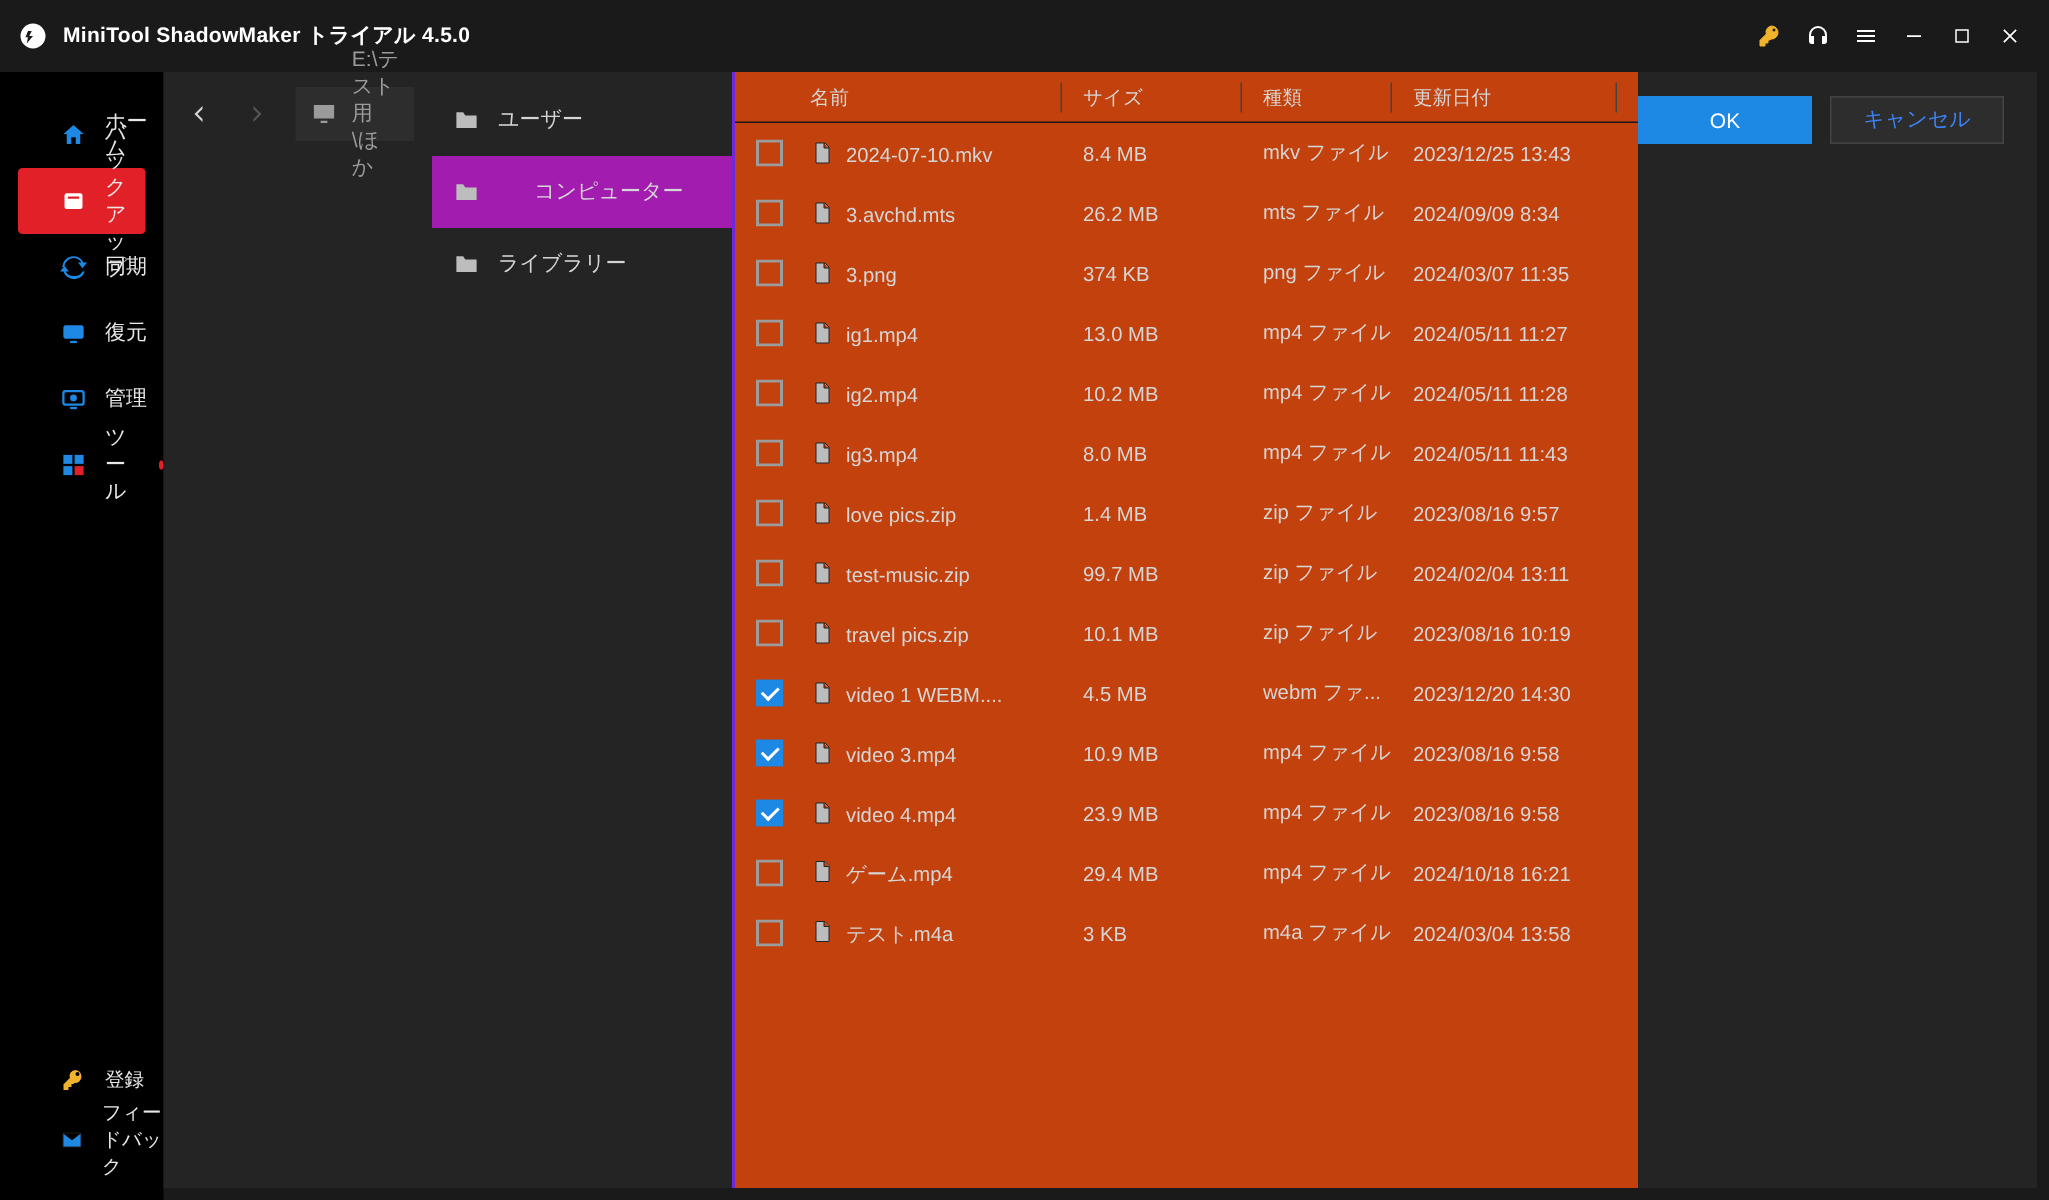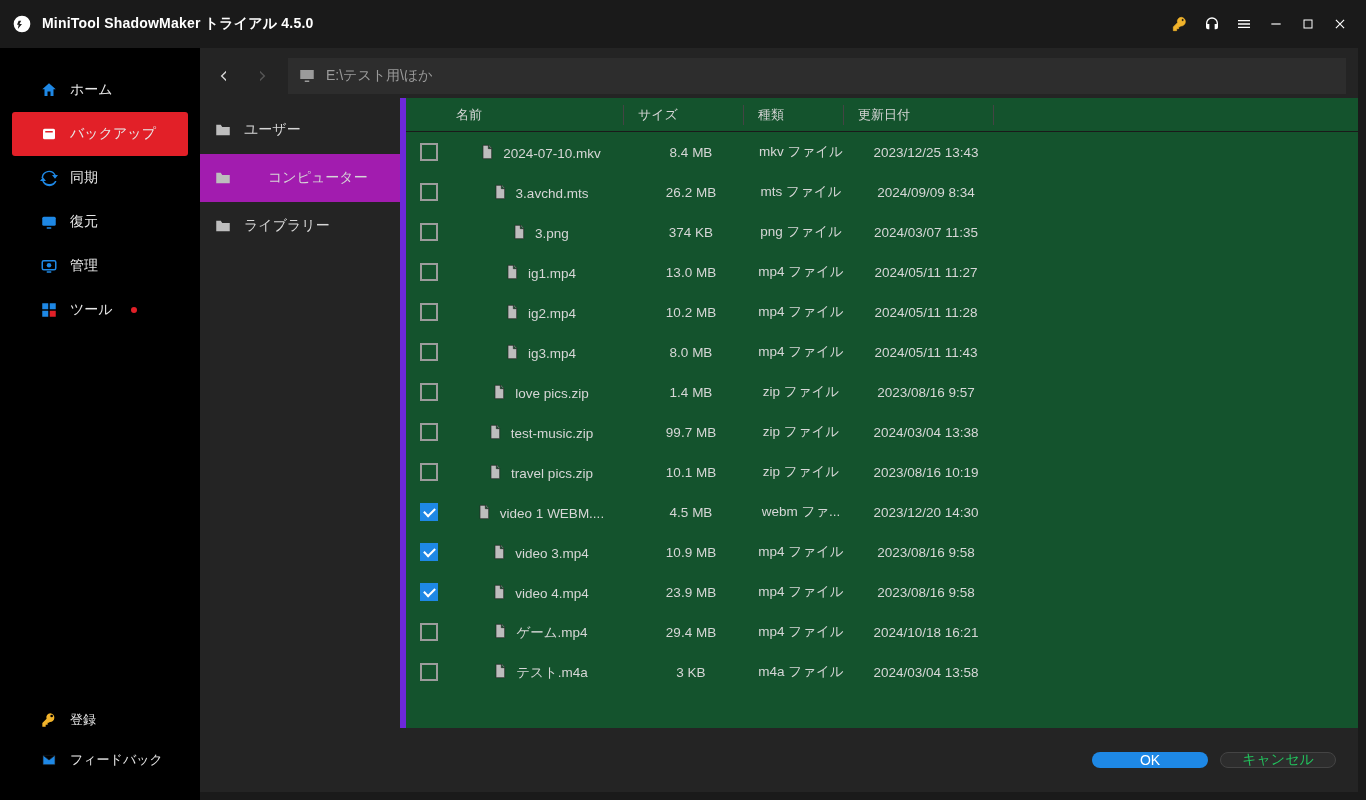--- a/index.html
+++ b/index.html
@@ -18,57 +18,57 @@
   .sidebar { width: 200px; background: #000000; display: flex; flex-direction: column; padding-top: 20px; }
   .nav-item { height: 44px; display: flex; align-items: center; padding-left: 40px; font-size: 14px; cursor: pointer; color: #e8e8e8; gap: 12px; }
   .nav-item.active { background: #e22028; border-radius: 3px; margin: 0 12px; padding-left: 28px; }
   .nav-item .ico { width: 18px; height: 18px; display: inline-flex; align-items: center; justify-content: center; }
   .nav-spacer { flex: 1; }
   .nav-foot { padding-bottom: 20px; }
   .nav-foot .nav-item { font-size: 13px; height: 40px; }
   .dot-new { width: 6px; height: 6px; border-radius: 50%; background: #e22028; display: inline-block; margin-left: 6px; }
 
   
-  .content { flex: 1; background: #242424; margin: 0 8px 8px 0; display: flex; flex-direction: column; }
+  .content { flex: 1; background: #242424; margin: 0 8px 8px 0; display: flex; flex-direction: row; }
 
   .pathbar { height: 50px; display: flex; align-items: center; padding: 12px 12px 6px 12px; gap: 14px; }
   .pathbar .navbtn { width: 24px; height: 24px; display: flex; align-items: center; justify-content: center; color: #bdbdbd; cursor: pointer; }
   .pathbar .navbtn.disabled { color: #555; }
   .pathbar .pathbox { flex: 1; height: 36px; background: #2d2d2d; display: flex; align-items: center; padding: 0 10px; gap: 10px; color: #9b9b9b; font-size: 14px; }
 
   .browser { flex: 1; display: flex; min-height: 0; }
   .treecol { width: 200px; background: #242424; padding-top: 8px; }
   .tree-item { height: 48px; display: flex; align-items: center; gap: 12px; padding-left: 14px; font-size: 14px; color: #d6d6d6; cursor: pointer; }
   .tree-item.active { background: #a21caf; gap: 36px; }
   .tree-item .fico { width: 18px; height: 18px; display: inline-flex; align-items: center; justify-content: center; color: #bdbdbd; }
 
-  .filecol { flex: 1; background: #14532d; display: flex; flex-direction: column; min-height: 0; border-left: 6px solid #6d28d9; text-align: center; }
+  .filecol { flex: 1; background: #c2410c; display: flex; flex-direction: column; min-height: 0; border-left: 2px solid #6d28d9; }
   .filehdr { height: 34px; display: flex; align-items: center; font-size: 13px; color: #d6d6d6; border-bottom: 1px solid #1a1a1a; }
   .filehdr .hcell { padding-left: 14px; border-right: 1px solid #444; height: 20px; display: flex; align-items: center; }
   .col-check { width: 36px; flex-shrink: 0; }
   .col-name  { width: 182px; flex-shrink: 0; }
   .col-size  { width: 120px; flex-shrink: 0; }
   .col-type  { width: 100px; flex-shrink: 0; }
   .col-date  { width: 150px; flex-shrink: 0; }
   .col-rest  { flex: 1; }
 
   .filelist { flex: 1; overflow-y: scroll; }
   .filelist::-webkit-scrollbar { width: 15px; background: #e7e7e7; }
   .filelist::-webkit-scrollbar-thumb { background: #c4c4c4; }
   .frow { height: 40px; display: flex; align-items: center; font-size: 13.5px; color: #d6d6d6; }
   .frow .fcell { padding-left: 14px; overflow: hidden; text-overflow: ellipsis; white-space: nowrap; }
   .chk { width: 18px; height: 18px; border: 2px solid #9c9c9c; display: flex; align-items: center; justify-content: center; cursor: pointer; }
   .chk.on { background: #1e88e5; border-color: #1e88e5; }
   .chk.on::after { content: ""; width: 9px; height: 5px; border-left: 2px solid #fff; border-bottom: 2px solid #fff; transform: rotate(-45deg) translate(1px,-1px); }
   .ficon { width: 16px; height: 16px; display: inline-flex; margin-right: 8px; vertical-align: -2px; color: #bdbdbd; }
 
   .footer { height: 64px; display: flex; align-items: center; justify-content: flex-end; gap: 12px; padding-right: 22px; }
-  .btn { height: 16px; min-width: 116px; display: flex; align-items: center; justify-content: center; font-size: 14px; cursor: pointer; border-radius: 10px; }
+  .btn { height: 32px; min-width: 116px; display: flex; align-items: center; justify-content: center; font-size: 14px; cursor: pointer; border-radius: 0; }
   .btn-primary { background: #1e88e5; color: #fff; }
-  .btn-secondary { background: #2d2d2d; color: #22c55e; border: 1px solid #444; }
+  .btn-secondary { background: #2d2d2d; color: #3b82f6; border: 1px solid #444; }
 
   
   svg { display: block; }
 </style>
 </head>
 <body>
 
 <div class="titlebar">
   <span class="logo">
     <svg viewBox="0 0 24 24" width="20" height="20">
@@ -354,21 +354,21 @@
               <div class="fcell col-check">
                 <span class="chk"></span>
               </div>
               <div class="fcell col-name"><span class="ficon">
                   <svg viewBox="0 0 24 24" width="16" height="16">
                     <path fill="#bdbdbd" d="M6 2h9l4 4v16H6zM14 2v5h5" stroke="#242424" stroke-width="1"></path>
                   </svg>
                 </span><span>test-music.zip</span></div>
               <div class="fcell col-size">99.7 MB</div>
               <div class="fcell col-type">zip ファイル</div>
-              <div class="fcell col-date">2024/03/04 13:38</div>
+              <div class="fcell col-date">2024/02/04 13:11</div>
               <div class="fcell col-rest"></div>
             </div>
             <div class="frow">
               <div class="fcell col-check">
                 <span class="chk"></span>
               </div>
               <div class="fcell col-name"><span class="ficon">
                   <svg viewBox="0 0 24 24" width="16" height="16">
                     <path fill="#bdbdbd" d="M6 2h9l4 4v16H6zM14 2v5h5" stroke="#242424" stroke-width="1"></path>
                   </svg>

